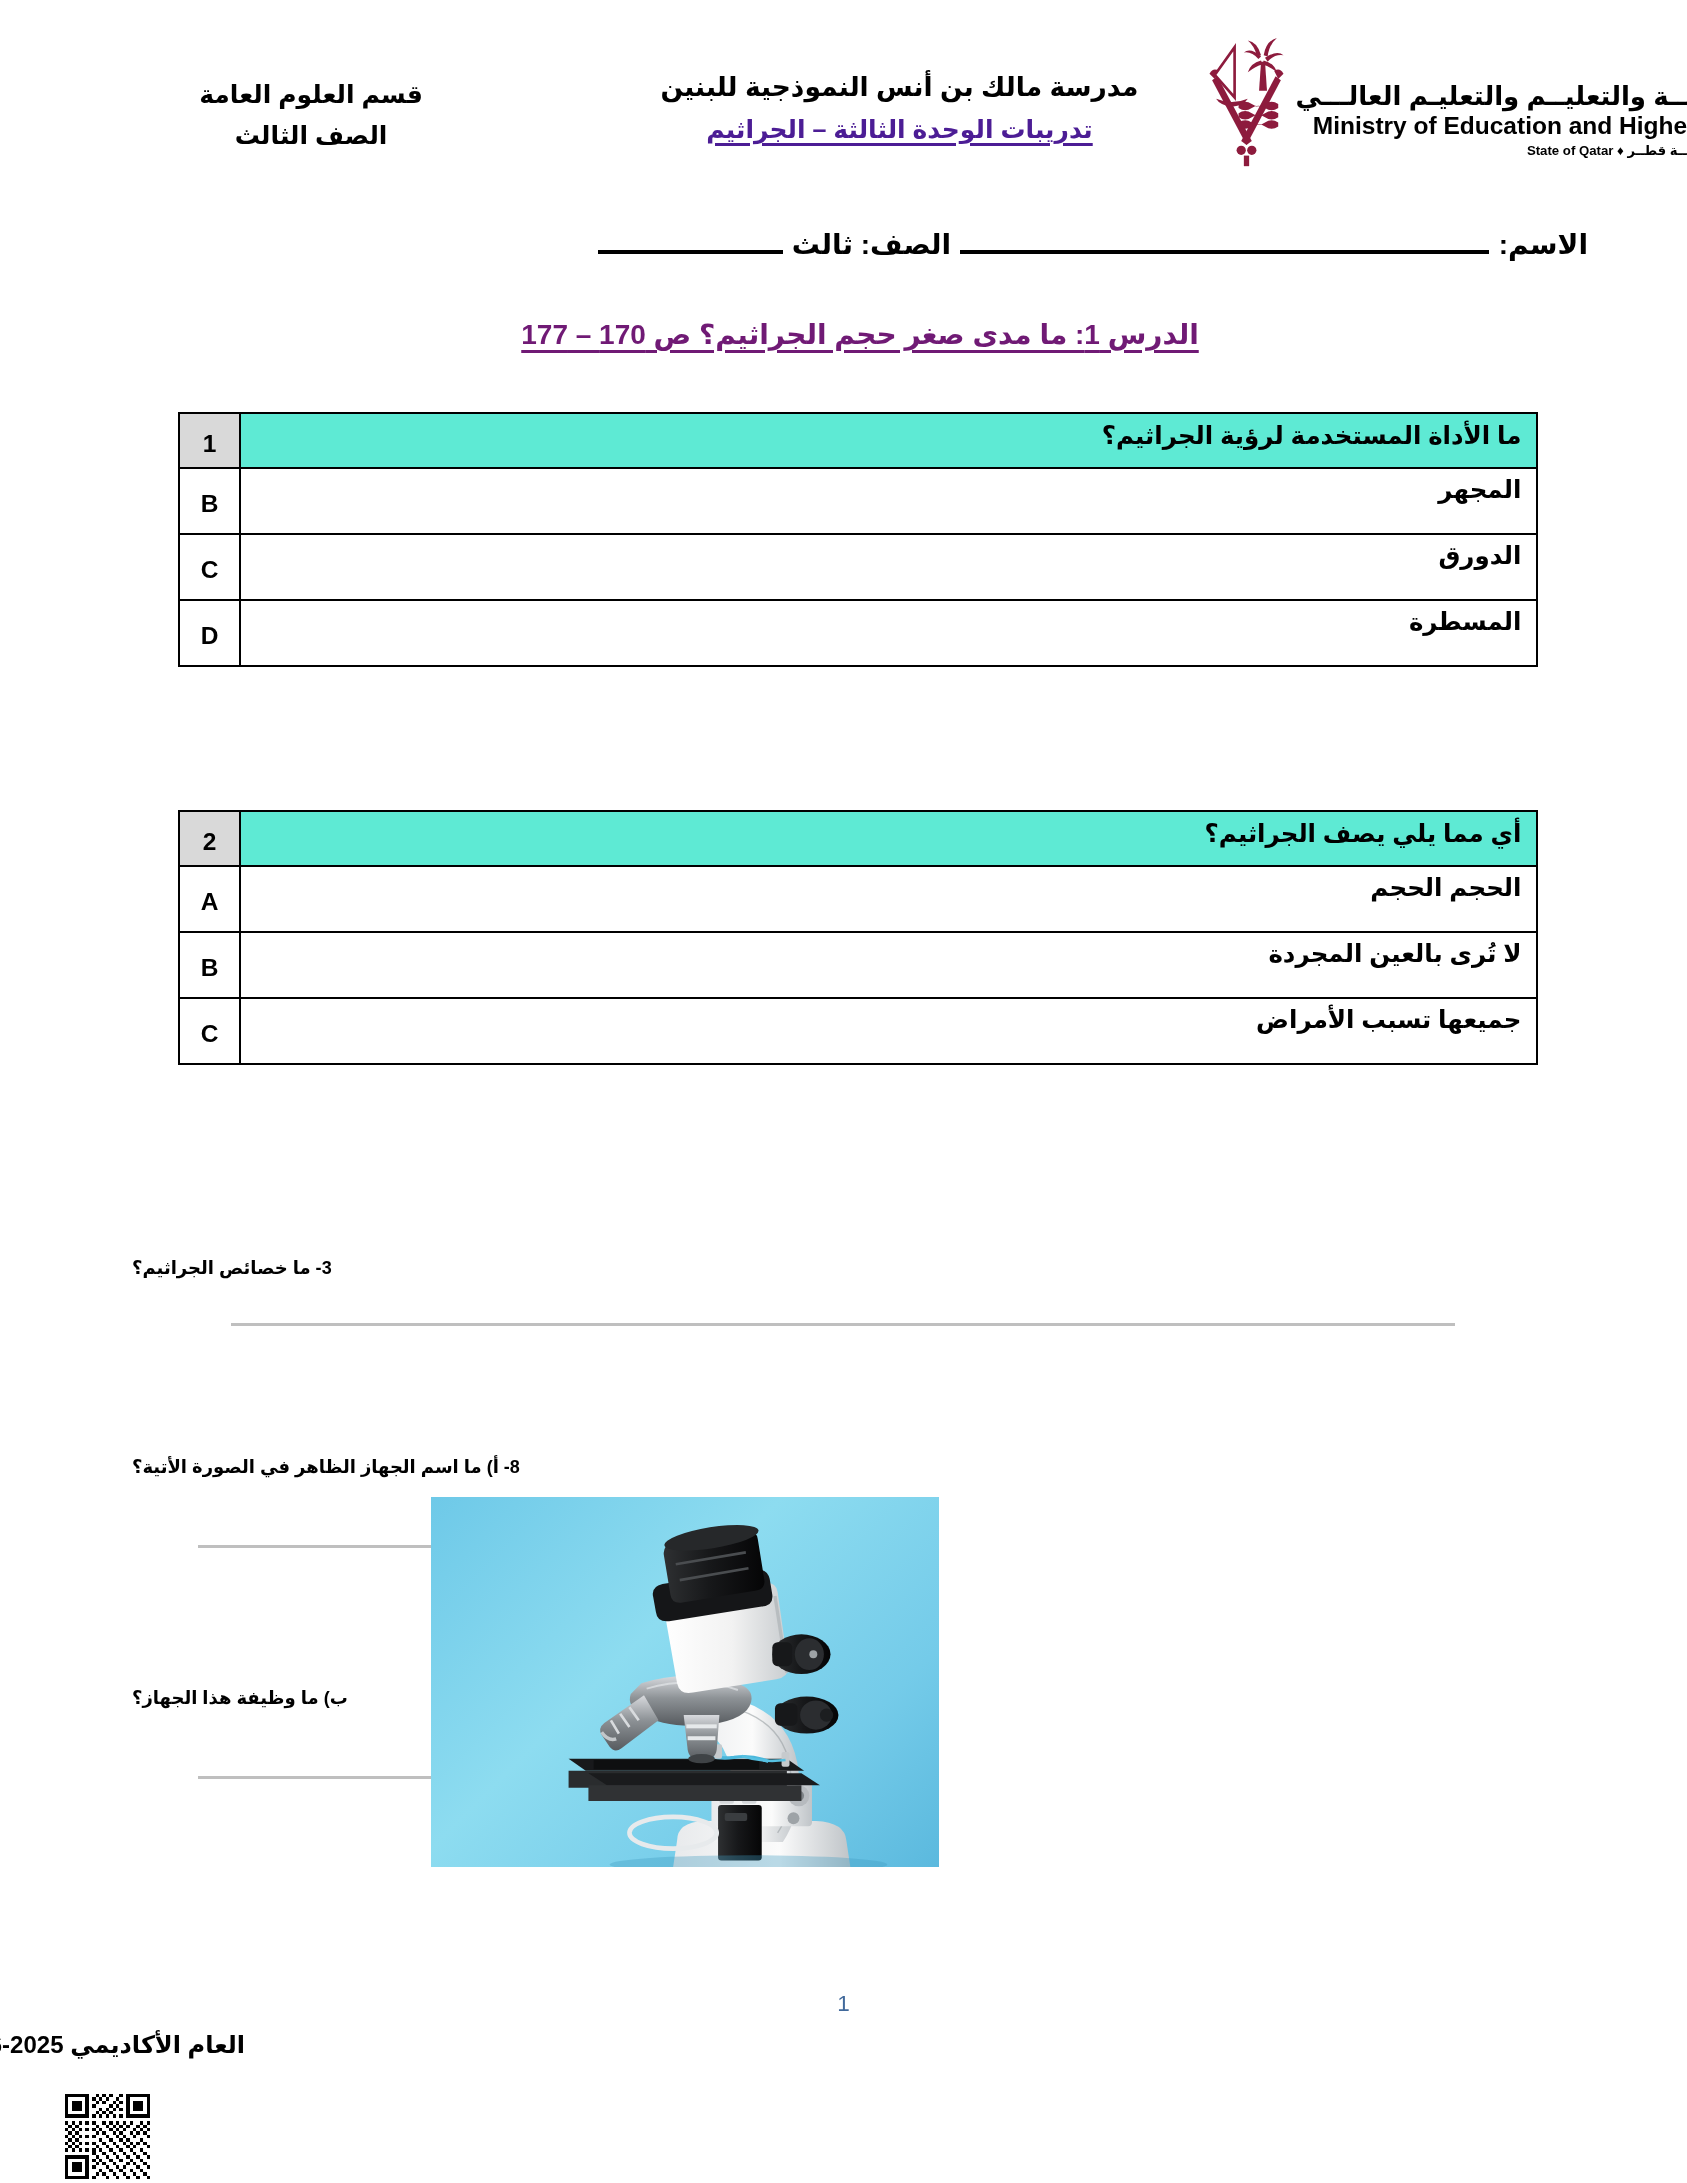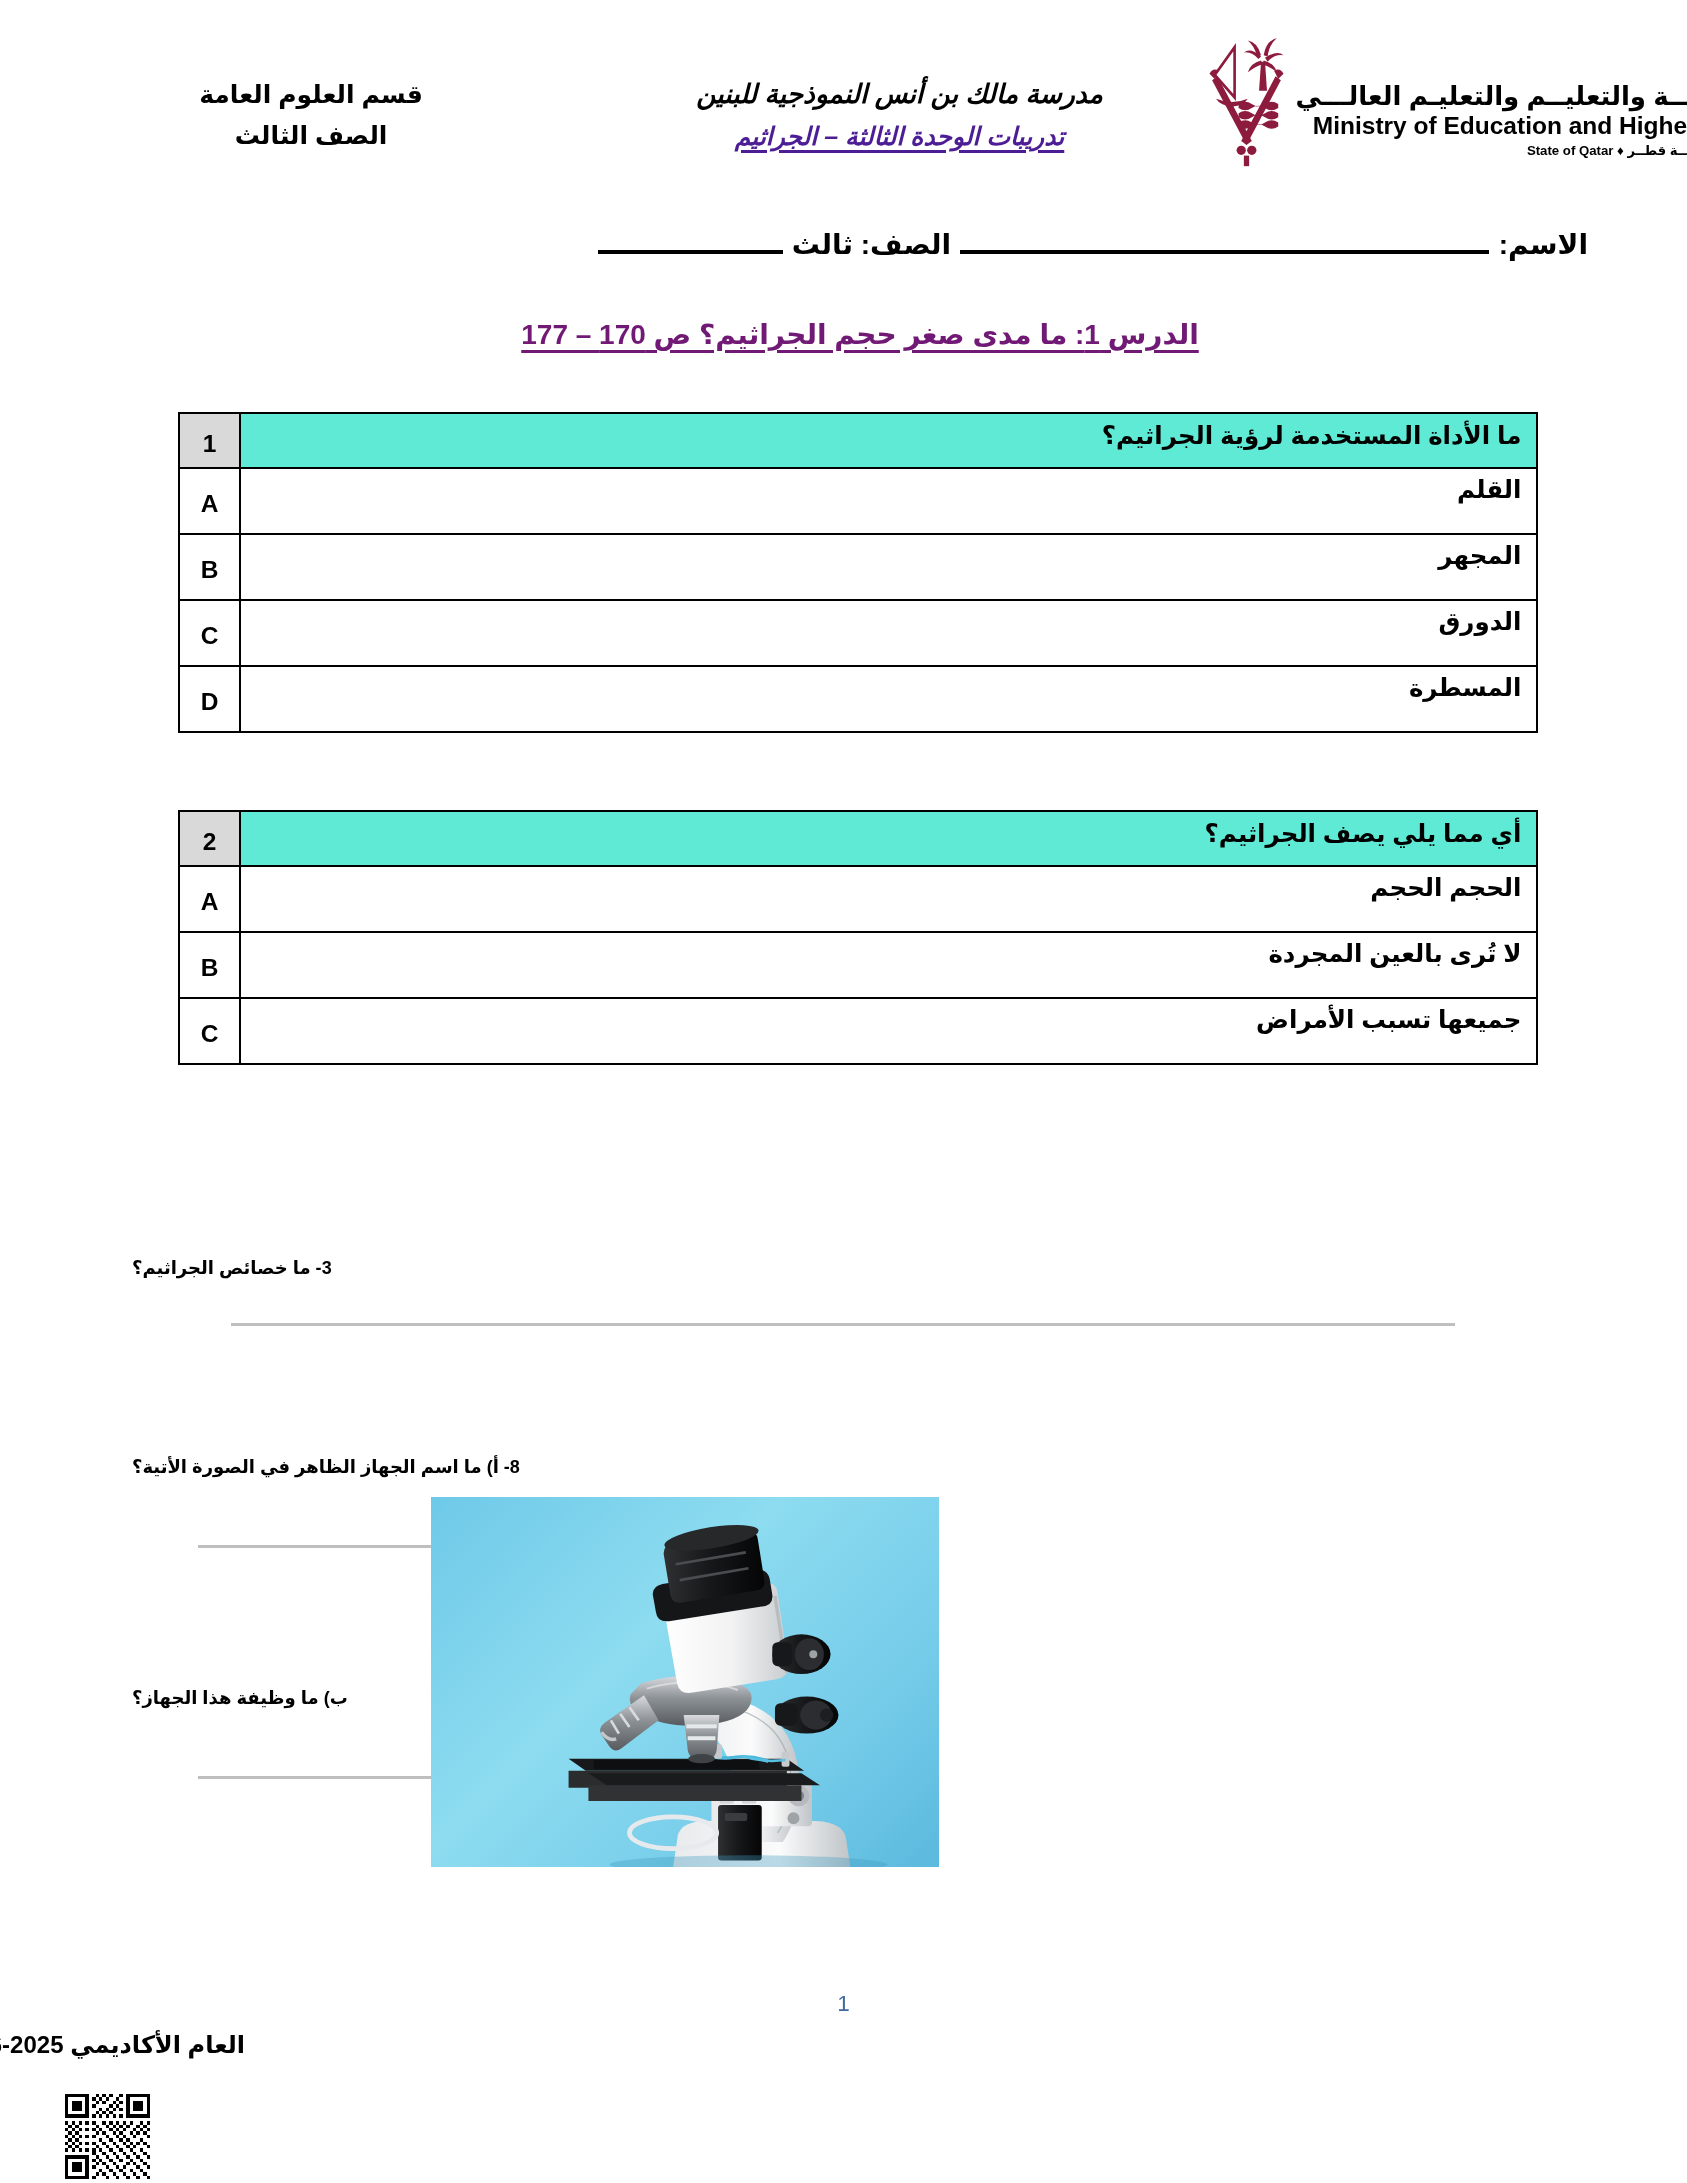--- a/index.html
+++ b/index.html
@@ -56,25 +56,24 @@
   .logo-sub {
     font-size: 13.2px;
     font-weight: 600;
     margin-top: 5.3px;
     padding-left: 99px;
     white-space: nowrap;
   }
 
   .hdr-center {
     position: absolute;
-    top: 44px;
+    top: 37px;
     right: 490px;
     width: 595px;
     text-align: center;
-    font-style: italic;
   }
   .school-name {
     font-size: 26.5px;
     font-weight: bold;
     white-space: nowrap;
   }
   .unit-title {
     margin-top: 12px;
     font-size: 25px;
     font-weight: bold;
@@ -296,24 +295,20 @@
   <span class="nm-spacer"></span>
 </div>
 
 <div class="lesson-heading">الدرس 1: ما مدى صغر حجم الجراثيم؟ ص 170 – 177</div>
 
 <table class="qtable" id="table1">
   <tbody>
     <tr class="row-q">
       <td class="q-text">ما الأداة المستخدمة لرؤية الجراثيم؟</td>
       <td class="col-key">1</td>
-    </tr>
-    <tr class="row-opt">
-      <td class="opt-text">القلم</td>
-      <td class="col-key">A</td>
     </tr>
     <tr class="row-opt">
       <td class="opt-text">المجهر</td>
       <td class="col-key">B</td>
     </tr>
     <tr class="row-opt">
       <td class="opt-text">الدورق</td>
       <td class="col-key">C</td>
     </tr>
     <tr class="row-opt">

